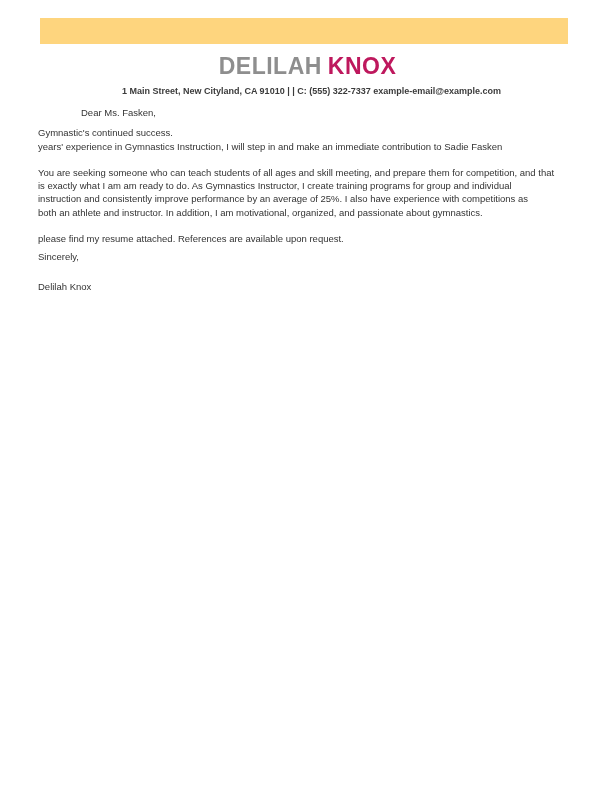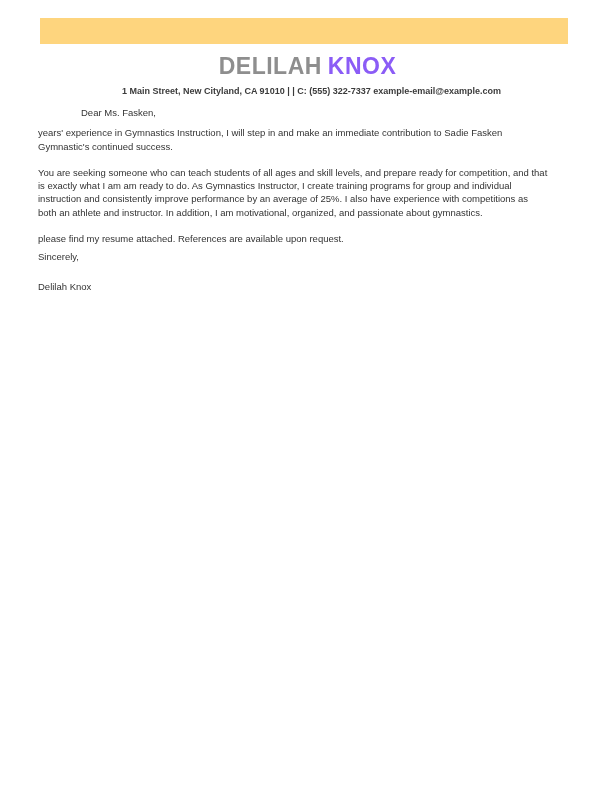--- a/index.html
+++ b/index.html
@@ -29,21 +29,21 @@
     top: 53px;
     width: 607px;
     text-align: center;
     font-size: 23px;
     font-weight: 700;
     letter-spacing: 0.5px;
     line-height: 26px;
     white-space: nowrap;
   }
   .title .first { color: #8e8e8e; margin-right: 6px; margin-left: 8px; }
-  .title .last  { color: #8b5cf6; }
+  .title .last  { color: #be185d; }
   .contact {
     position: absolute;
     left: 8px;
     top: 86px;
     width: 607px;
     text-align: center;
     font-size: 9px;
     font-weight: 700;
     color: #3b3b3b;
     white-space: nowrap;
@@ -74,26 +74,26 @@
     <span class="first">DELILAH</span><span class="last">KNOX</span>
   </div>
 
   <div class="contact">1 Main Street, New Cityland, CA 91010 | | C: (555) 322-7337 example-email@example.com</div>
 
   <div class="letter">
 
     <div class="line salutation">Dear Ms. Fasken,</div>
 
     <div class="para">
+      <div class="line">Gymnastic's continued success.</div>
       <div class="line">years' experience in Gymnastics Instruction, I will step in and make an immediate contribution to Sadie Fasken</div>
-      <div class="line">Gymnastic's continued success.</div>
     </div>
 
     <div class="para">
-      <div class="line">You are seeking someone who can teach students of all ages and skill levels, and prepare ready for competition, and that</div>
+      <div class="line">You are seeking someone who can teach students of all ages and skill meeting, and prepare them for competition, and that</div>
       <div class="line">is exactly what I am am ready to do. As Gymnastics Instructor, I create training programs for group and individual</div>
       <div class="line">instruction and consistently improve performance by an average of 25%. I also have experience with competitions as</div>
       <div class="line">both an athlete and instructor. In addition, I am motivational, organized, and passionate about gymnastics.</div>
     </div>
 
     <div class="para para-last">
       <div class="line">please find my resume attached. References are available upon request.</div>
     </div>
 
     <div class="line closing">Sincerely,</div>

